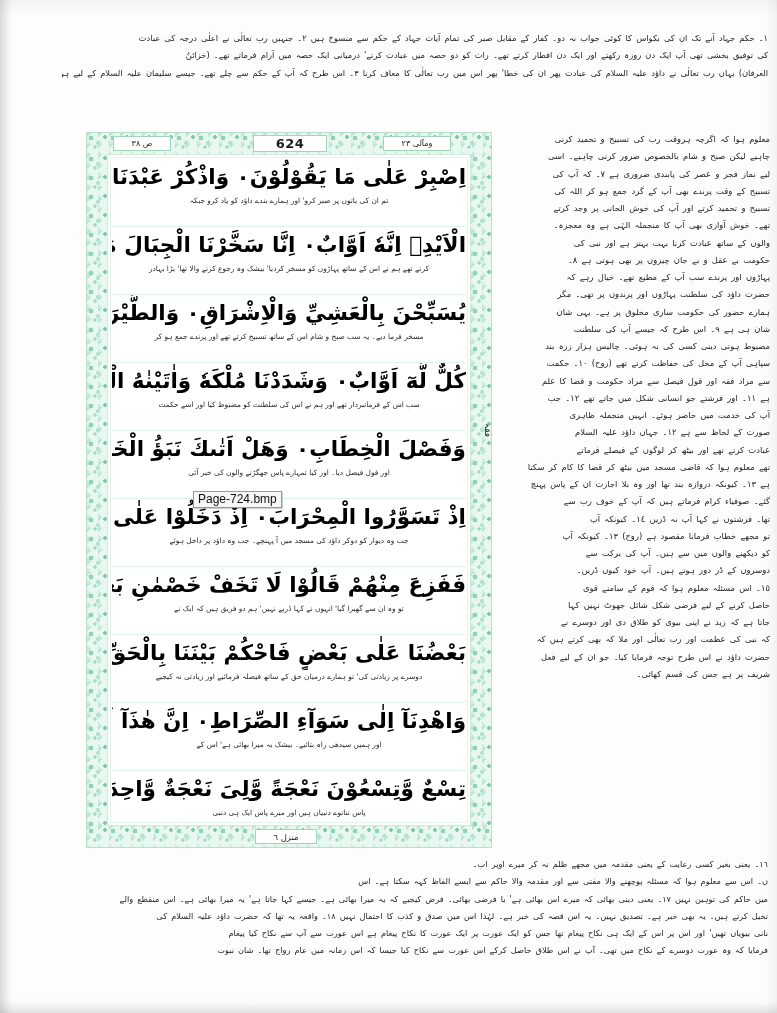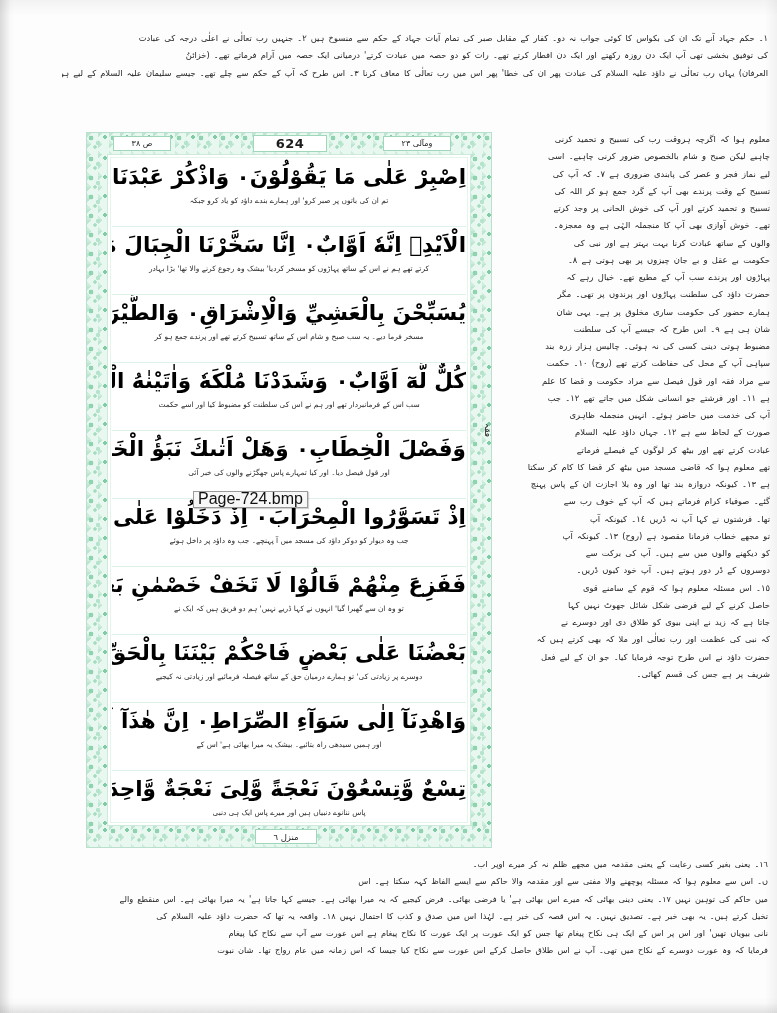--- a/index.html
+++ b/index.html
@@ -210,21 +210,21 @@
   }
 
   
   #file-tooltip {
     position: absolute;
     left: 193px; top: 491px;
     background: #f7f7f7;
     border: 1px solid #9a9a9a;
     padding: 1px 4px 2px 4px;
     font-family: "Liberation Sans", sans-serif;
-    font-size: 16px;
+    font-size: 12px;
     line-height: 12px;
     color: #111111;
     white-space: nowrap;
     box-shadow: 1px 1px 1px rgba(0,0,0,.18);
     z-index: 40;
   }
 
   
   .edge-shade { position: absolute; pointer-events: none; }
   #edge-l { left: 0; top: 0; bottom: 0; width: 10px;

